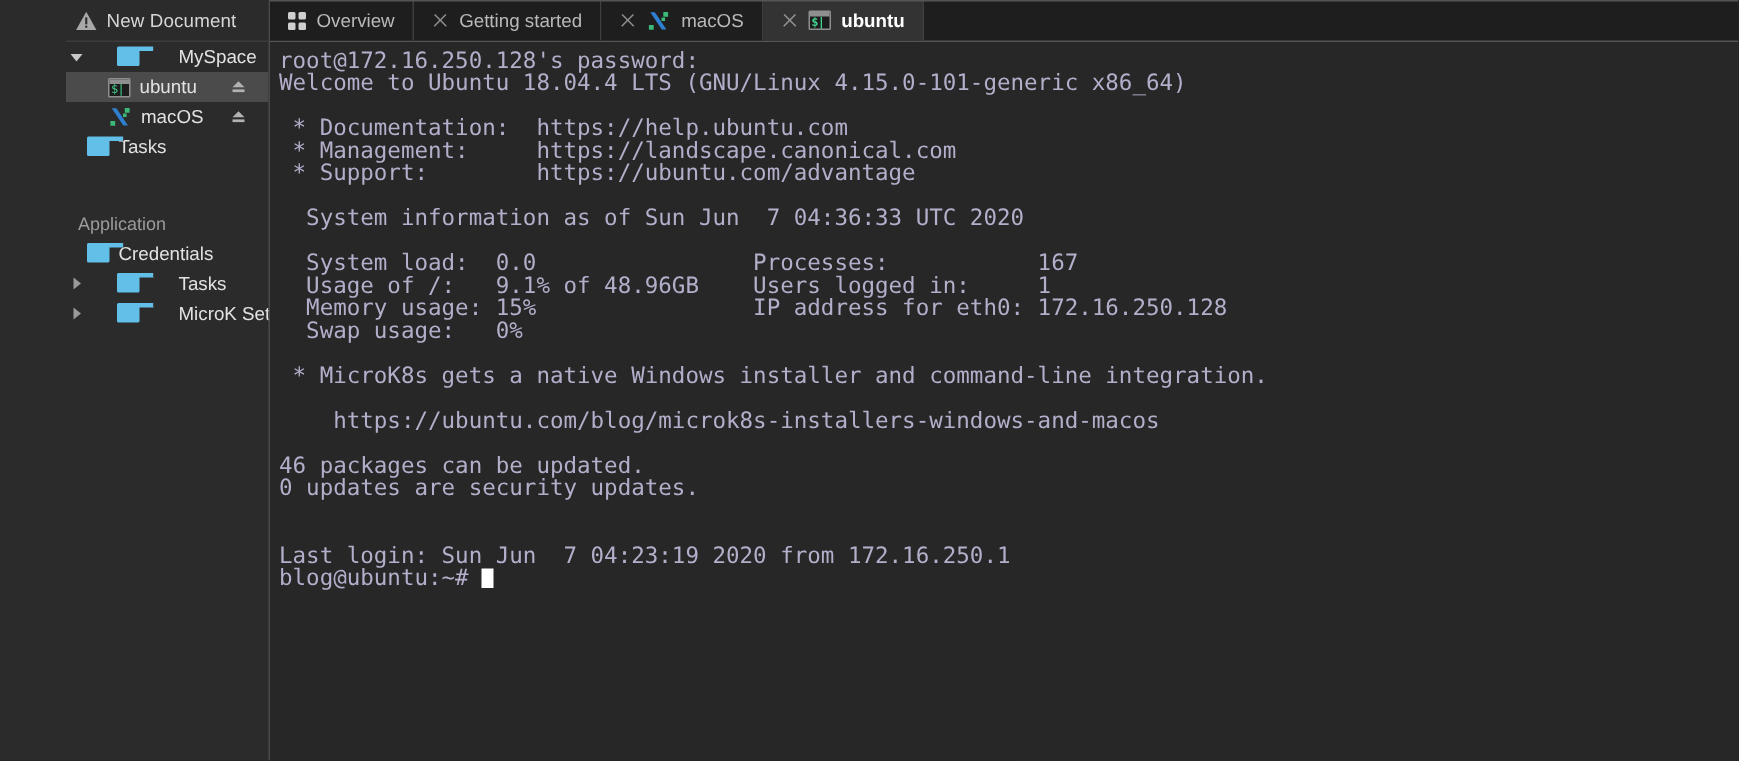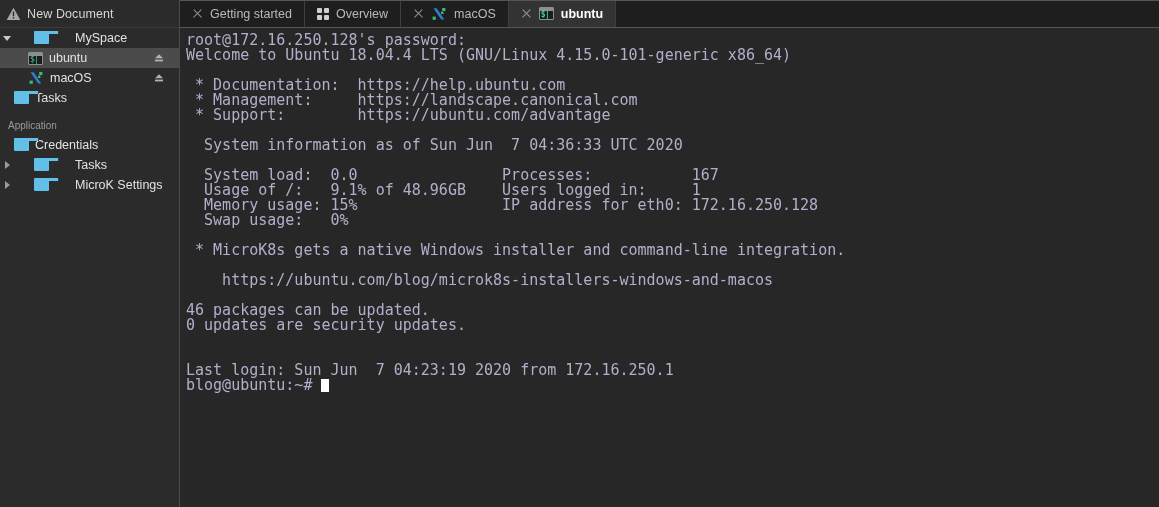--- a/index.html
+++ b/index.html
@@ -27,20 +27,21 @@
   
   .sidebar {
     width: 180px;
     height: 507px;
     background: #2b2b2b;
     border-right: 1px solid #4a4a4a;
     box-sizing: border-box;
     flex: 0 0 180px;
     position: relative;
     overflow: hidden;
+    padding-left: 44px;
   }
 
   .doc-header {
     height: 28px;
     display: flex;
     align-items: center;
     padding-left: 6px;
     border-bottom: 1px solid #3c3c3c;
     box-sizing: border-box;
     background: #2b2b2b;
@@ -158,25 +159,26 @@
   .row .eject {
     position: absolute;
     right: 14px;
     top: 4px;
     width: 12px;
     height: 12px;
   }
 
   .section-title {
     color: #9b9b9b;
-    font-size: 10px;
+    font-size: 12px;
     padding-left: 8px;
     height: 20px;
     display: flex;
     align-items: center;
+    margin-top: 24px;
   }
 
   .spacer-sm { height: 7px; }
 
   
   .ind-0 { padding-left: 0px; gap: 20px; }
   .ind-1 { padding-left: 14px; }
   .ind-2 { padding-left: 28px; }
 
   
@@ -387,32 +389,32 @@
       </div>
 
     </div>
   </div>
 
   <div class="main">
 
     <div class="tabbar">
 
       <div class="tab">
-        <span class="close"></span>
-        <span>Getting started</span>
-      </div>
-
-      <div class="tab">
         <span class="grid-icon">
             <i></i>
             <i></i>
             <i></i>
             <i></i>
           </span>
         <span>Overview</span>
+      </div>
+
+      <div class="tab">
+        <span class="close"></span>
+        <span>Getting started</span>
       </div>
 
       <div class="tab">
         <span class="close"></span>
         <span class="mosh-icon">
           <svg width="16" height="14" viewBox="0 0 16 14">
             <path d="M2.5 1.2 L5.6 1.2 L13.3 12.6 L10.2 12.6 Z" fill="#2f7fd0"></path>
             <path d="M11.2 1.0 L14.4 1.0 L14.4 4.1 L11.2 4.1 Z" fill="#3cb878"></path>
             <path d="M1.6 9.6 L4.8 9.6 L4.8 12.8 L1.6 12.8 Z" fill="#3cb878"></path>
             <path d="M10.0 4.6 L12.4 4.6 L12.4 7.0 L10.0 7.0 Z" fill="#3cb878"></path>

